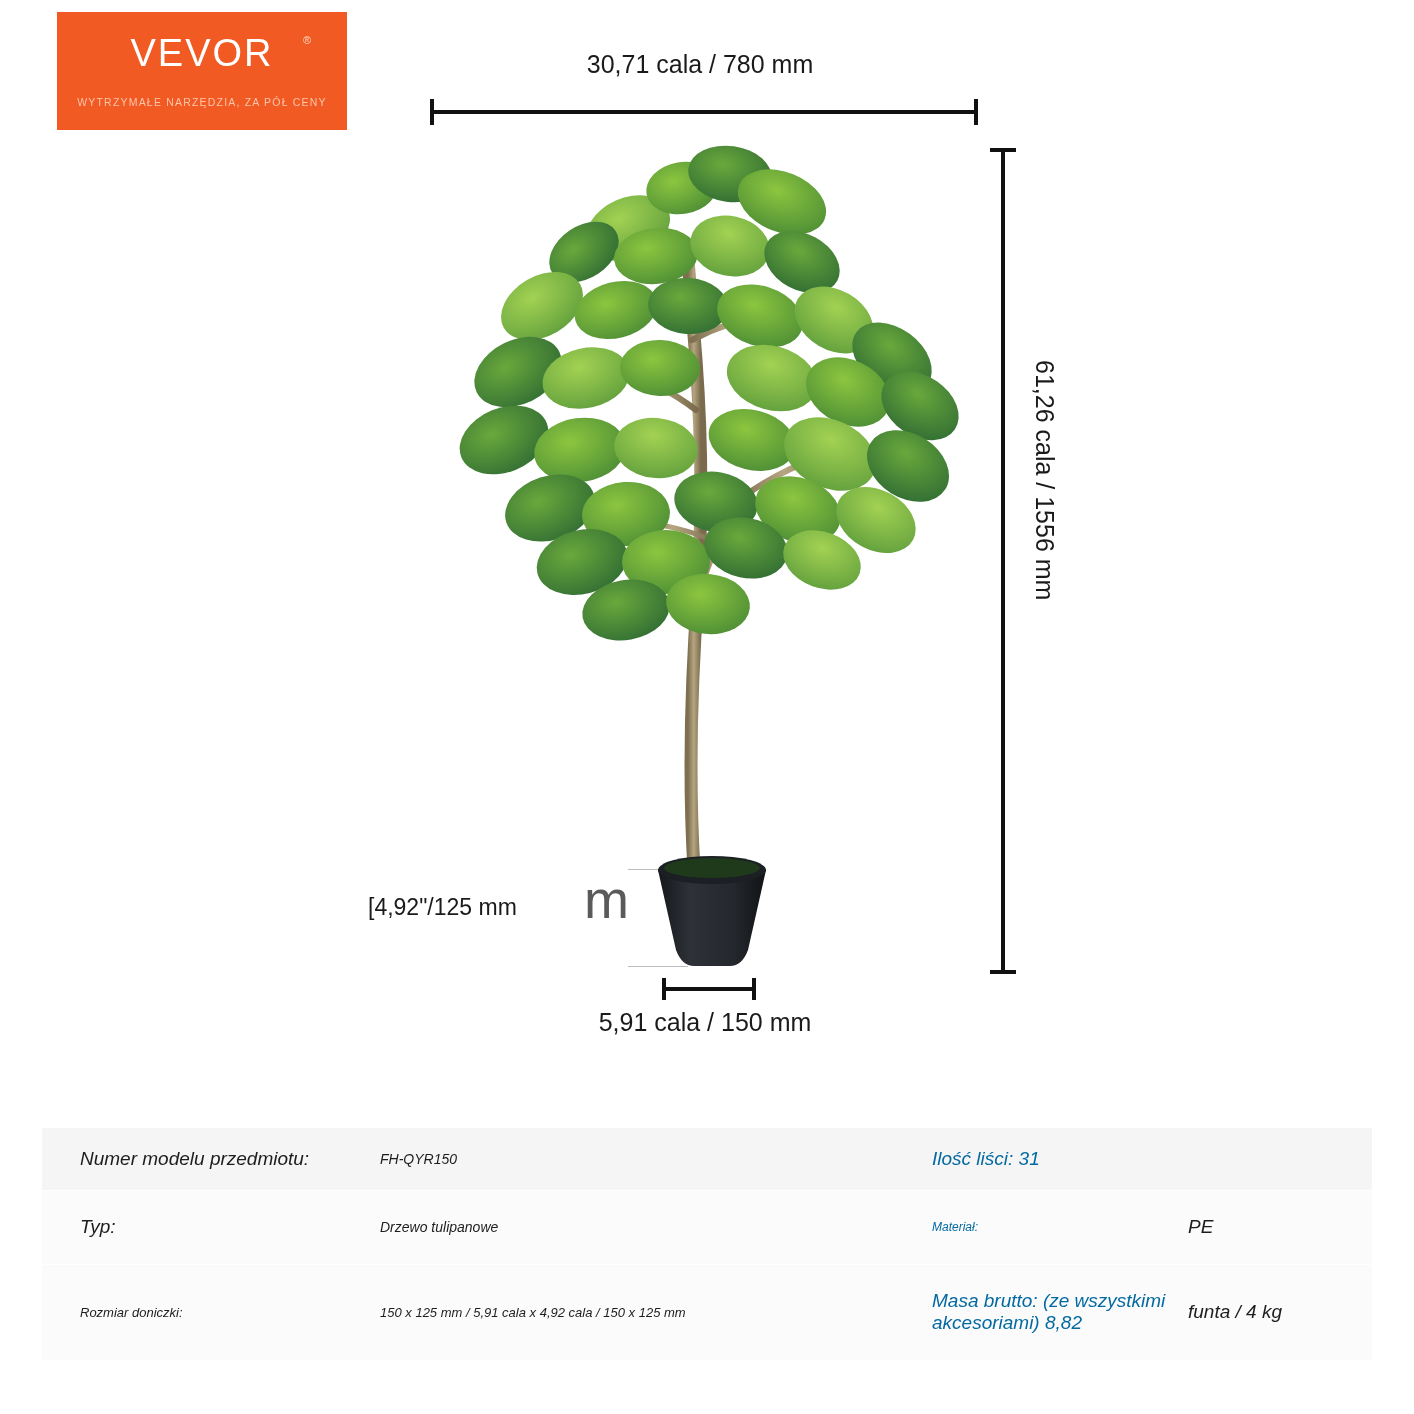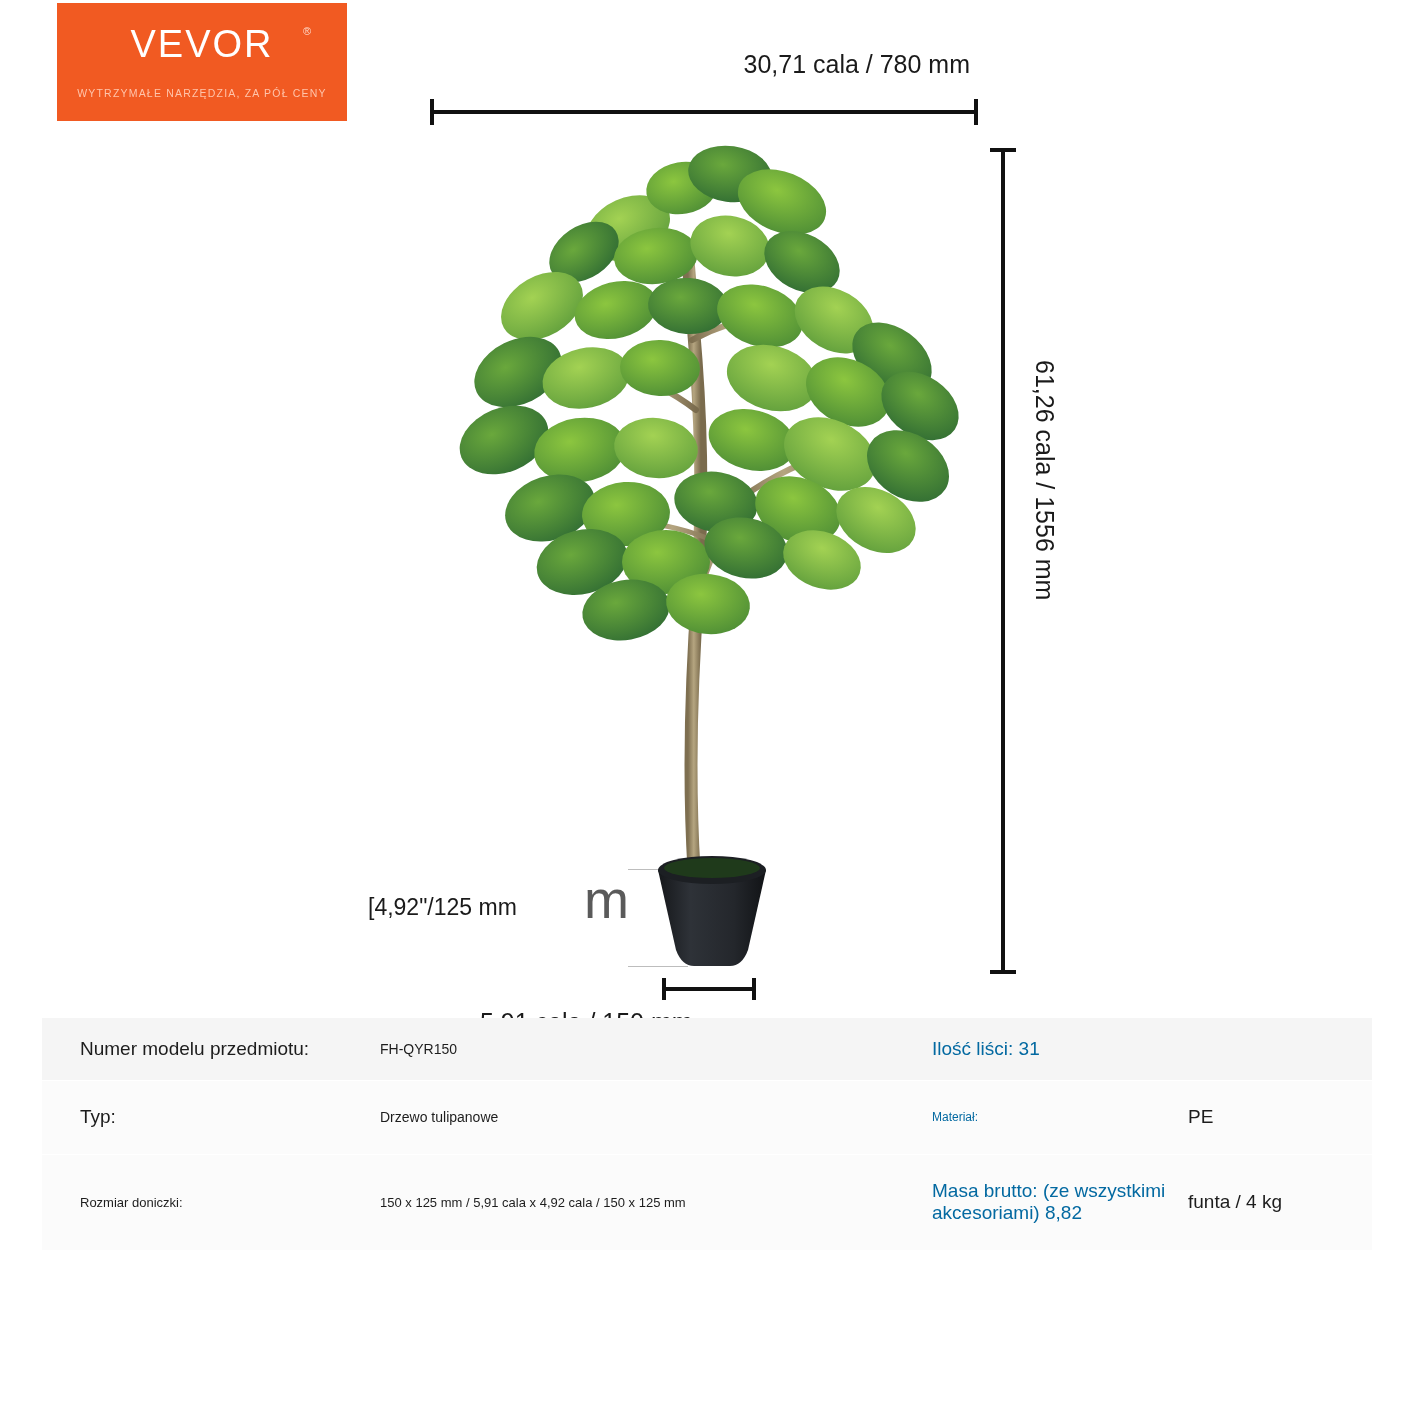--- a/index.html
+++ b/index.html
@@ -13,21 +13,21 @@
     position: relative;
     font-family: "Liberation Sans", sans-serif;
     color: #1a1a1a;
     overflow: hidden;
   }
 
   
   .brand {
     position: absolute;
     left: 57px;
-    top: 3px;
+    top: 12px;
     width: 290px;
     height: 118px;
     background: #f15a22;
     display: flex;
     flex-direction: column;
     align-items: center;
     justify-content: center;
   }
   .brand-name {
     font-size: 38px;
@@ -60,21 +60,21 @@
     width: 1414px;
     height: 1060px;
   }
 
   
   .dim-top-label {
     position: absolute;
     left: 430px;
     top: 50px;
     width: 540px;
-    text-align: right;
+    text-align: center;
     font-size: 25px;
     color: #1a1a1a;
   }
   .dim-top-line {
     position: absolute;
     left: 430px;
     top: 99px;
     width: 540px;
     height: 26px;
     border-left: 4px solid #111;
@@ -137,20 +137,21 @@
     top: 9px;
     width: 100%;
     height: 4px;
     background: #111;
   }
   .dim-bottom-label {
     position: absolute;
     left: 480px;
     top: 1008px;
     width: 450px;
+    text-align: center;
     font-size: 25px;
   }
 
   
   .dim-pot-label {
     position: absolute;
     left: 368px;
     top: 894px;
     font-size: 23px;
     color: #1a1a1a;
@@ -187,24 +188,25 @@
     left: 430px;
     top: 110px;
     width: 560px;
     height: 870px;
   }
 
   
   .spec-table {
     position: absolute;
     left: 42px;
-    top: 1018px;
+    top: 1128px;
     width: 1330px;
     border-collapse: collapse;
     font-size: 18px;
+    font-style: italic;
   }
   .spec-table tr {
     border-bottom: 1px solid #ffffff;
   }
   .spec-table td {
     vertical-align: middle;
     padding: 14px 0;
   }
   .row-a { background: #f5f5f5; }
   .row-b { background: #fbfbfb; }

